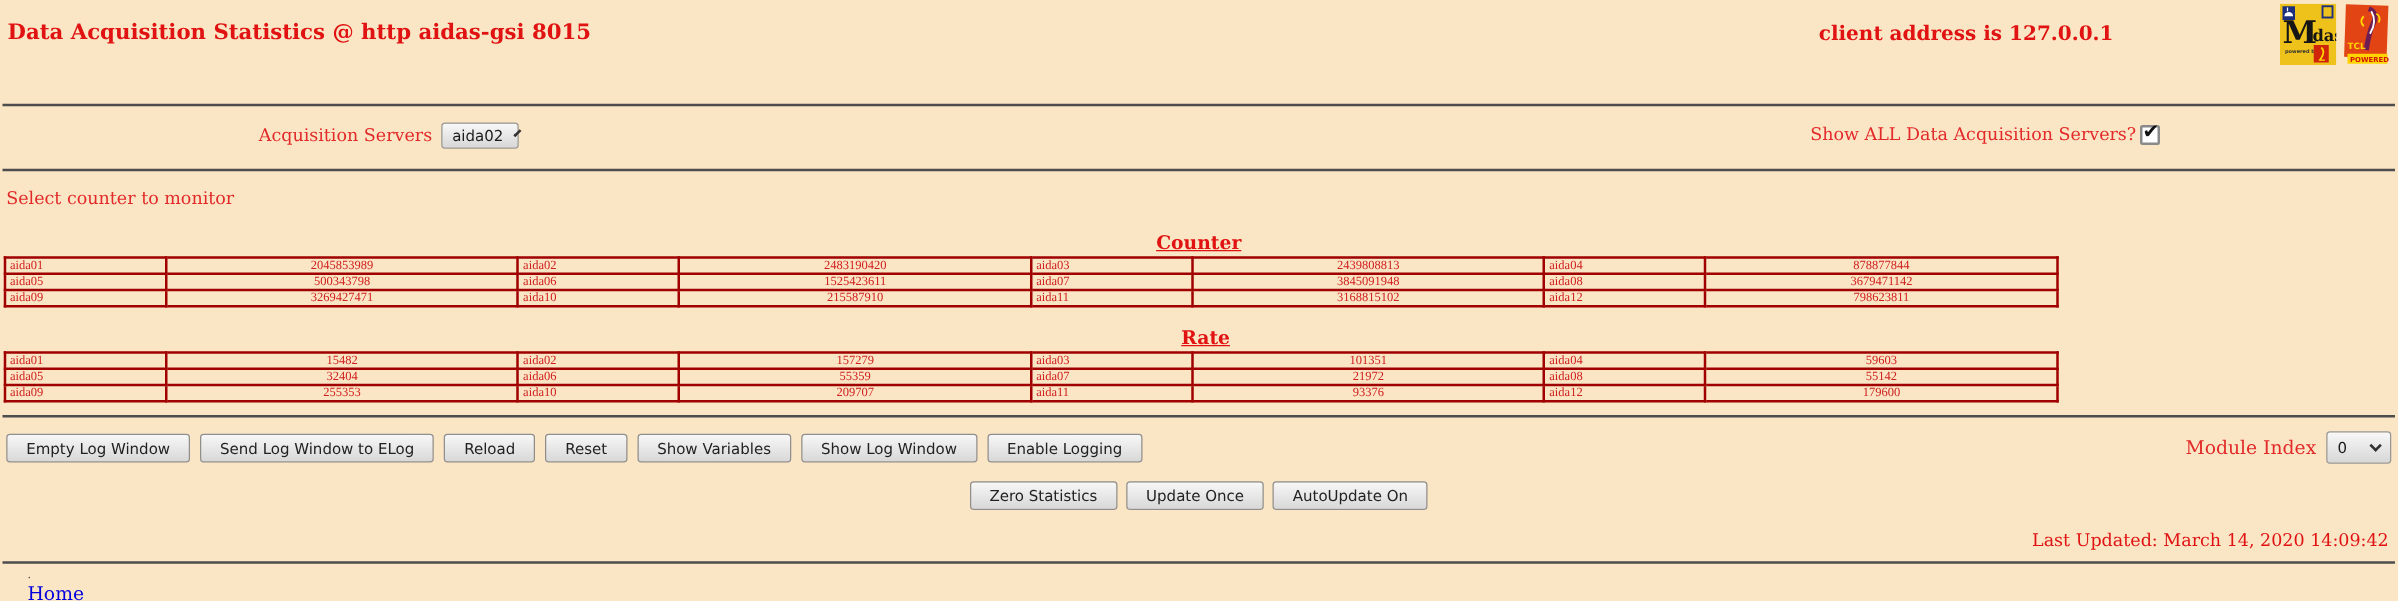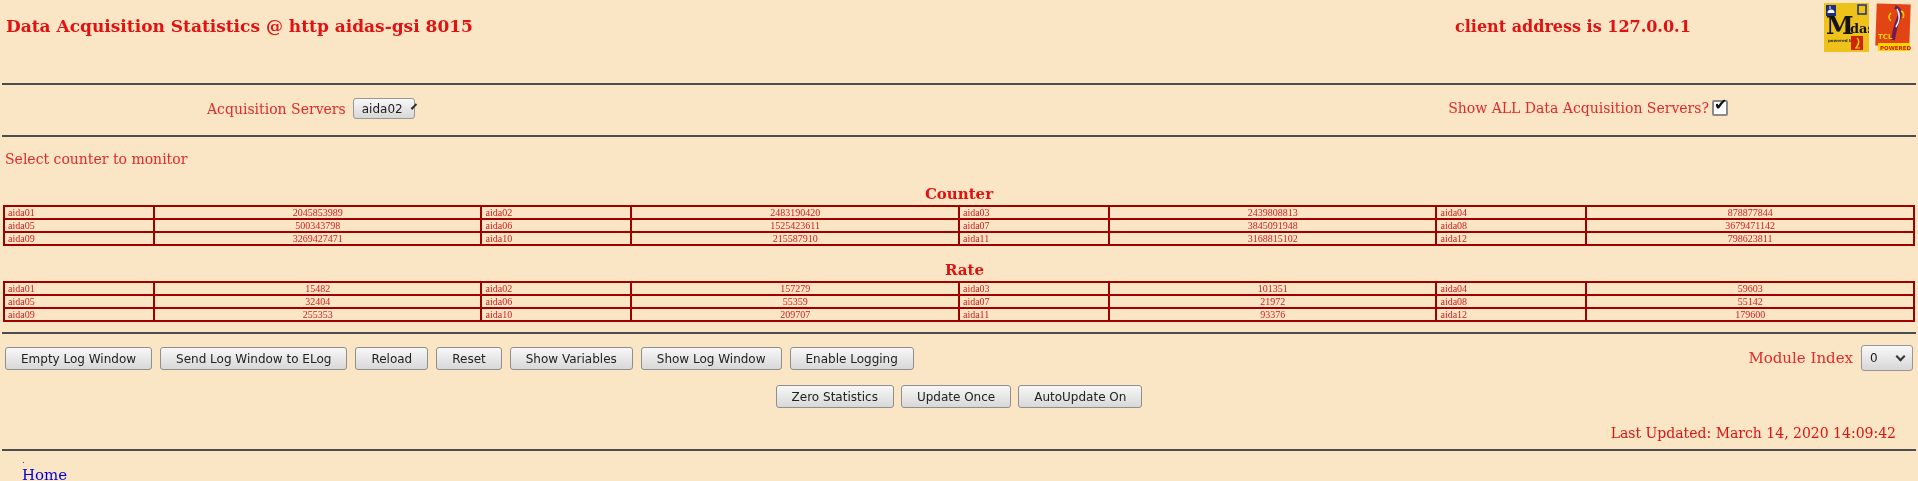--- a/index.html
+++ b/index.html
@@ -44,45 +44,45 @@
 
   .checkbox { width:16px; height:16px; background:#fff; border:2px solid #8a8a8a;
               border-radius:2px; position:relative; }
   .checkbox span { position:absolute; top:-7px; left:0px; font-size:16px; font-weight:bold; color:#111;
                    font-family:"DejaVu Sans", sans-serif; }
 
   
   .counter-select-row { height:44px; display:flex; align-items:center; padding-left:5px; gap:12px; }
   .counter-select-row .select { width:190px; height:25px; font-size:13px; }
 
-  .tbl-heading { text-align:center; font-weight:bold; font-size:15px; color:#e01212; margin:4px 0 2px; }
+  .tbl-heading { text-align:center; font-weight:bold; font-size:15px; color:#e01212; margin:4px 0 2px;text-decoration:underline; }
   .rate-heading { margin-top:15px;padding-left:11px; }
 
-  table.stats { width:1912px; margin:0 3px; border-collapse:collapse; border:2px solid #a00000;
+  table.stats { width:1644px; margin:0 3px; border-collapse:collapse; border:2px solid #a00000;
                 table-layout:fixed; }
   table.stats td { border:2px solid #a00000; font-family:"Liberation Serif", serif;
                    font-size:10px; color:#d02020; padding:0 3px; height:13px; overflow:hidden; }
   td.tname { text-align:left; }
   td.tval  { text-align:center;margin-top:19px; }
 
   .hr-buttons { margin-top:10px; }
 
   .btn {
     background:linear-gradient(#f7f7f7,#d8d8d8);
     border:1px solid #8f8f8f; border-radius:3px;
     font-family:"DejaVu Sans", sans-serif; font-size:12px; color:#222;
     padding:4px 15px; height:23px; line-height:14px; cursor:default; white-space:nowrap;
   }
   .btn-row1 { position:relative; display:flex; gap:8px; margin:13px 0 0 5px; align-items:center; }
   .module-group { position:absolute; right:5px; top:-2px; display:flex; align-items:center; gap:8px; }
   .module-group .select { width:52px; height:26px; }
   .module-group .red-label { font-size:15px; }
   .btn-row2 { display:flex; justify-content:center; gap:7px; margin-top:15px; }
 
-  .last-updated { text-align:right; padding-right:22px; margin-top:17px;
+  .last-updated { text-align:right; padding-right:7px; margin-top:17px;
                   color:#e01212; font-size:14px; }
   .hr-footer { margin-top:8px; }
   .footer { padding-left:22px; }
   .footer-dot { font-size:9px; color:#444; line-height:8px; margin-top:5px; }
   .home-link { font-size:15px; color:#0000dd; text-decoration:underline; cursor:pointer; margin-top:2px; display:inline-block; }
 </style>
 </head>
 <body>
 
 <div class="header">

